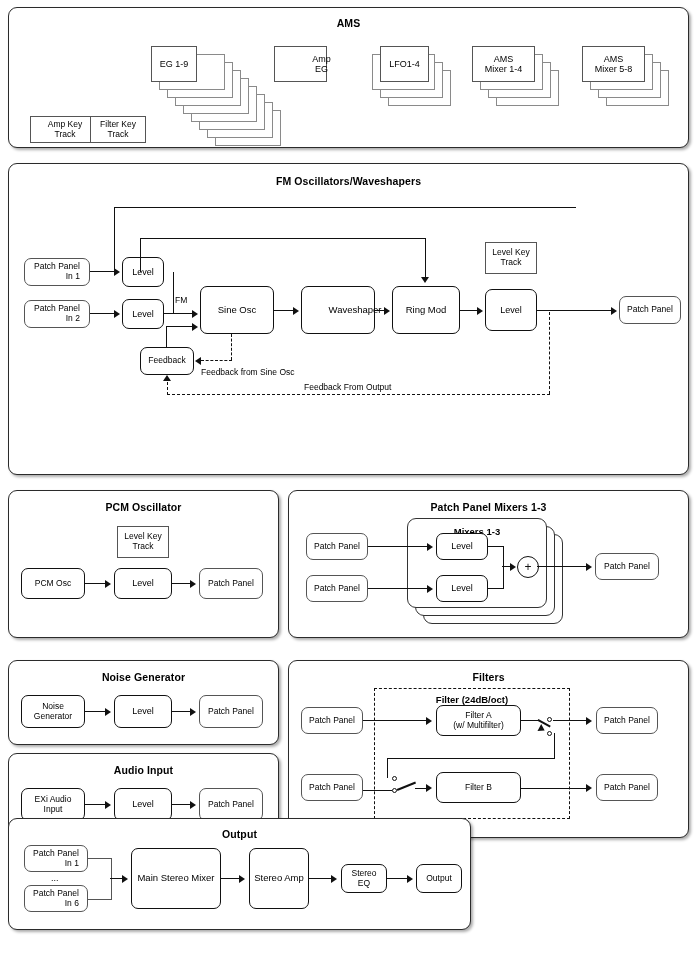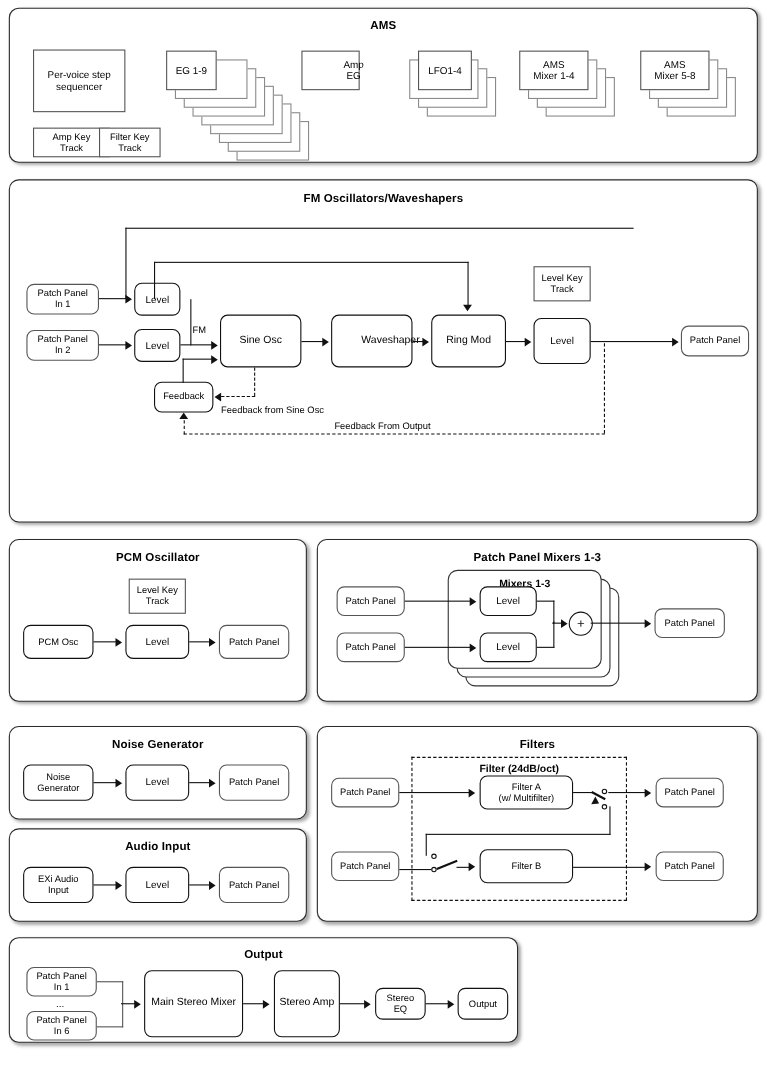--- a/index.html
+++ b/index.html
@@ -37,21 +37,21 @@
     border-radius:7px;
     background:#fff;
     display:flex;align-items:center;justify-content:center;
     text-align:center;
     font-size:9px;
     line-height:1.12;
     color:#000;
     padding:1px 2px;
   }
   .box.sq{border-radius:0;border:1px solid #555;}
-  .box.patch{border:1.3px solid #555;}
+  .box.patch{border:1.3px solid #555;text-align:right;}
   .box.big{font-size:9.5px;}
 
   
   .stack{position:absolute;}
   .stack .card{
     position:absolute;
     box-sizing:border-box;
     border:1px solid #8a8a8a;
     background:#fff;
   }
@@ -131,22 +131,20 @@
   .swarm{position:absolute;background:#111;height:1.5px;transform-origin:left center;}
 </style>
 </head>
 <body>
 
 <div id="stage">
 
   <div class="panel" style="left:8px;top:7px;width:681px;height:141px;">
     <div class="panel-title" style="top:9px;">AMS</div>
 
-    <div class="box sq" style="left:21px;top:37px;width:84px;height:57px;white-space:pre-line;">Per-voice step
-sequencer</div>
 
     <div class="box sq" style="left:21px;top:108px;width:70px;height:27px;white-space:pre-line;font-size:8.5px;">Amp Key
 Track</div>
 
     <div class="box sq" style="left:81px;top:108px;width:56px;height:27px;white-space:pre-line;font-size:8.5px;">Filter Key
 Track</div>
 
     <div class="stack" style="left:142px;top:38px;width:130px;height:100px;">
       <div class="card" style="left:64px;top:64px;width:66px;height:36px;"></div>
       <div class="card" style="left:56px;top:56px;width:66px;height:36px;"></div>
@@ -381,21 +379,21 @@
 
     <div class="ln lnh" style="left:74px;top:128.5px;width:29px;"></div>
 
     <div class="ln lnh" style="left:126px;top:126.5px;width:12px;"></div>
     <div class="arw" style="left:137px;top:123px;"></div>
 
     <div class="ln lnh" style="left:232px;top:126.5px;width:66px;"></div>
     <div class="arw" style="left:297px;top:123px;"></div>
   </div>
 
-  <div class="panel" style="left:8px;top:852px;width:463px;height:96px;">
+  <div class="panel" style="left:8px;top:818px;width:463px;height:112px;">
     <div class="panel-title" style="top:9px;">Output</div>
 
     <div class="box patch" style="left:15px;top:26px;width:64px;height:27px;white-space:pre-line;font-size:8.5px;">Patch Panel
 In 1</div>
     <div class="cap" style="left:42px;top:54px;font-size:9px;">...</div>
     <div class="box patch" style="left:15px;top:66px;width:64px;height:27px;white-space:pre-line;font-size:8.5px;">Patch Panel
 In 6</div>
 
     <div class="box big" style="left:240px;top:29px;width:60px;height:61px;">Stereo Amp</div>
     <div class="box big" style="left:122px;top:29px;width:90px;height:61px;">Main Stereo Mixer</div>

